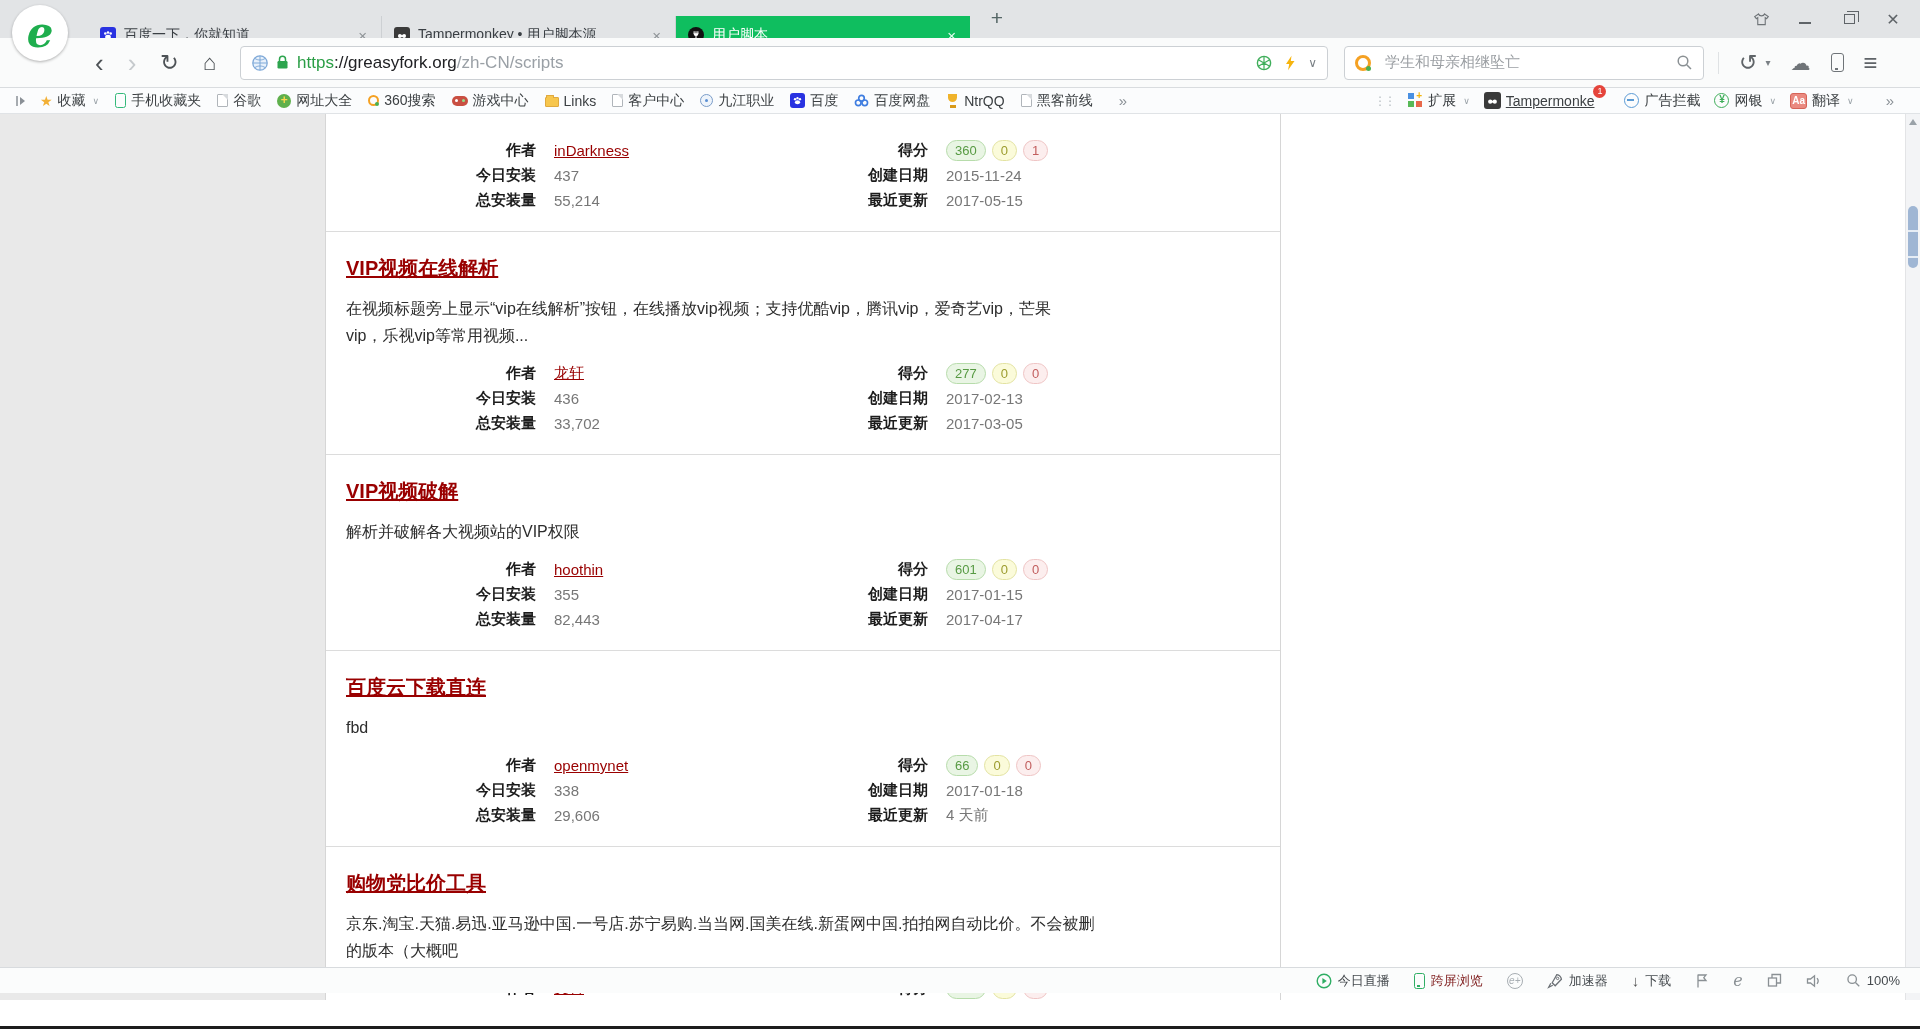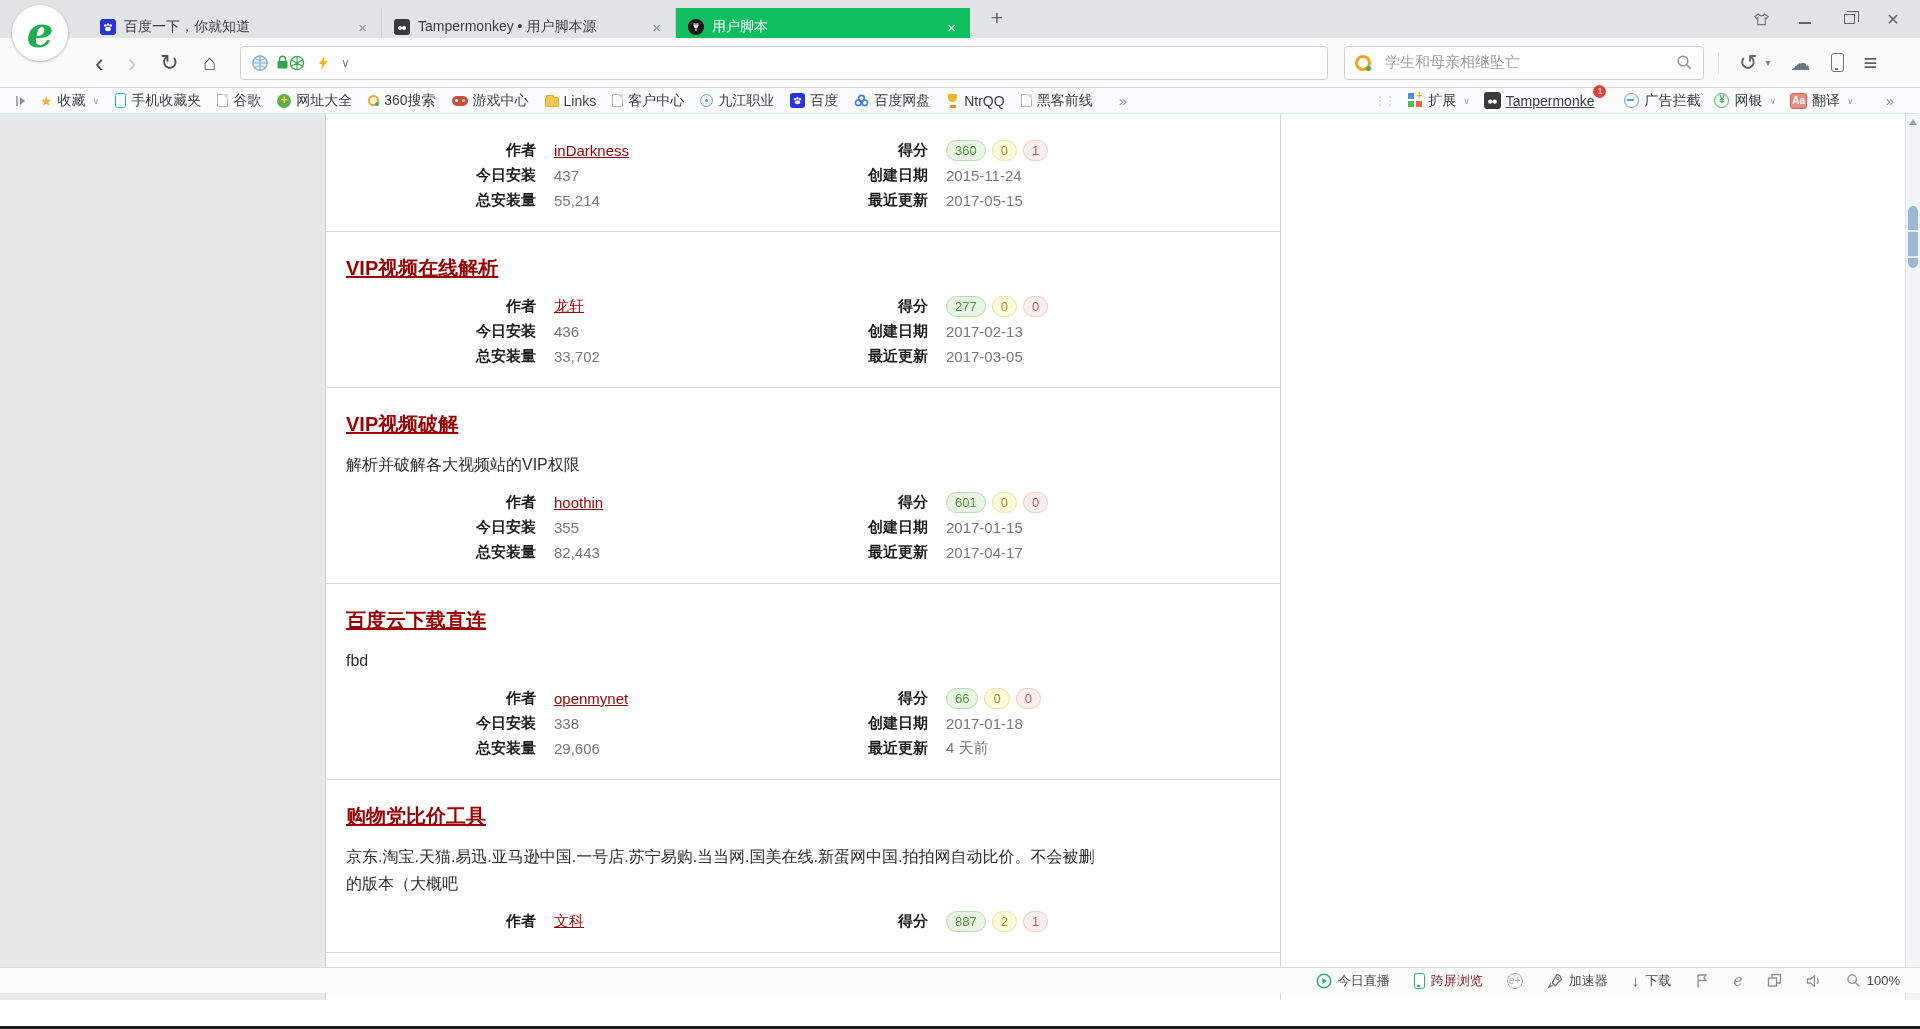--- a/index.html
+++ b/index.html
@@ -11,21 +11,21 @@
   }
   
   .tabbar { position:absolute; top:0; left:0; width:100%; height:38px; background:#e2e4e6; }
   .logo {
     position:absolute; top:5px; left:12px; width:56px; height:56px; border-radius:50%;
     background:#fff; z-index:30; box-shadow:0 1px 3px rgba(0,0,0,.3);
     display:flex; align-items:center; justify-content:center;
     font-family:"DejaVu Serif",serif; font-style:italic; font-weight:bold;
     font-size:42px; color:#1fae4e; line-height:1;
   }
-  .tabs { position:absolute; left:88px; top:8px; height:38px; display:flex; }
+  .tabs { position:absolute; left:88px; top:16px; height:38px; display:flex; }
   .tab { width:294px; height:38px; display:flex; align-items:center; gap:8px;
          padding:0 12px; font-size:14px; color:#3a3f44; border-right:1px solid #cdd0d3; cursor:default; }
   .tab .tab-title { white-space:nowrap; overflow:hidden; text-overflow:ellipsis; flex:1; }
   .tab .tab-close { color:#8d9296; font-size:15px; padding:0 2px; }
   .tab.active { background:#0fbe5f; color:#fff; border-right:none;gap:8px; }
   .tab.active .tab-close { color:#eafff2; }
   .newtab { position:absolute; left:982px; top:4px; width:30px; height:30px; text-align:center;
             line-height:28px; font-size:21px; color:#566; }
   .winctrls { position:absolute; right:12px; top:6px; display:flex; gap:14px; align-items:center; z-index:40; }
   .wbtn { width:30px; height:26px; display:flex; align-items:center; justify-content:center; color:#5f6468; font-size:14px; }
@@ -225,20 +225,23 @@
           <circle cx="9" cy="9" r="7.2" fill="#e8f1fb" stroke="#7fa9d8" stroke-width="1.3"></circle>
           <path d="M9 1.8v14.4M2 9h14M4 4.5c2.8 2 7.2 2 10 0M4 13.5c2.8-2 7.2-2 10 0" fill="none" stroke="#7fa9d8" stroke-width="1"></path>
         </svg>
     </span>
     <span style="margin-left:7px;">
       <svg width="13" height="15" viewBox="0 0 13 15">
           <path d="M3.5 6V4.3a3 3 0 0 1 6 0V6" fill="none" stroke="#2da44e" stroke-width="1.5"></path>
           <rect x="1.5" y="6" width="10" height="7.5" rx="1.2" fill="#2da44e"></rect>
         </svg>
     </span>
+    <span class="url">
+      <span class="scheme">https</span><span class="host">://greasyfork.org</span><span class="path">/zh-CN/scripts</span>
+    </span>
     <span class="addr-right">
       <span>
         <svg width="16" height="16" viewBox="0 0 16 16">
             <circle cx="8" cy="8" r="6.6" fill="none" stroke="#3fae5a" stroke-width="1.4"></circle>
             <path d="M8 1.4 8 8M13.7 4.7 8 8M13.7 11.3 8 8M8 14.6 8 8M2.3 11.3 8 8M2.3 4.7 8 8" stroke="#3fae5a" stroke-width="1.2"></path>
           </svg>
       </span>
       <span>
         <svg width="12" height="16" viewBox="0 0 12 16">
             <path d="M7.5.8 2 9h3.2L4 15.2 10.5 6H6.8z" fill="#f6b40e"></path>
@@ -429,20 +432,24 @@
           <div class="rcol">
               <span class="rl">最近更新</span>
             <span class="sv">2017-05-15</span>
             </div>
         </div>
       </div>
     </div>
 
     <div class="entry">
       <div class="stitle"><a>VIP视频在线解析</a></div>
+      <div class="desc">
+        <div>在视频标题旁上显示“vip在线解析”按钮，在线播放vip视频；支持优酷vip，腾讯vip，爱奇艺vip，芒果</div>
+        <div>vip，乐视vip等常用视频...</div>
+      </div>
       <div class="stats">
         <div class="srow">
           <div class="lcol">
               <span class="sl">作者</span>
             <span class="sv"><a class="alink">龙轩</a></span>
             </div>
           <div class="rcol">
               <span class="rl">得分</span>
             <span class="sv pills">
               <a class="pill good">277</a>

